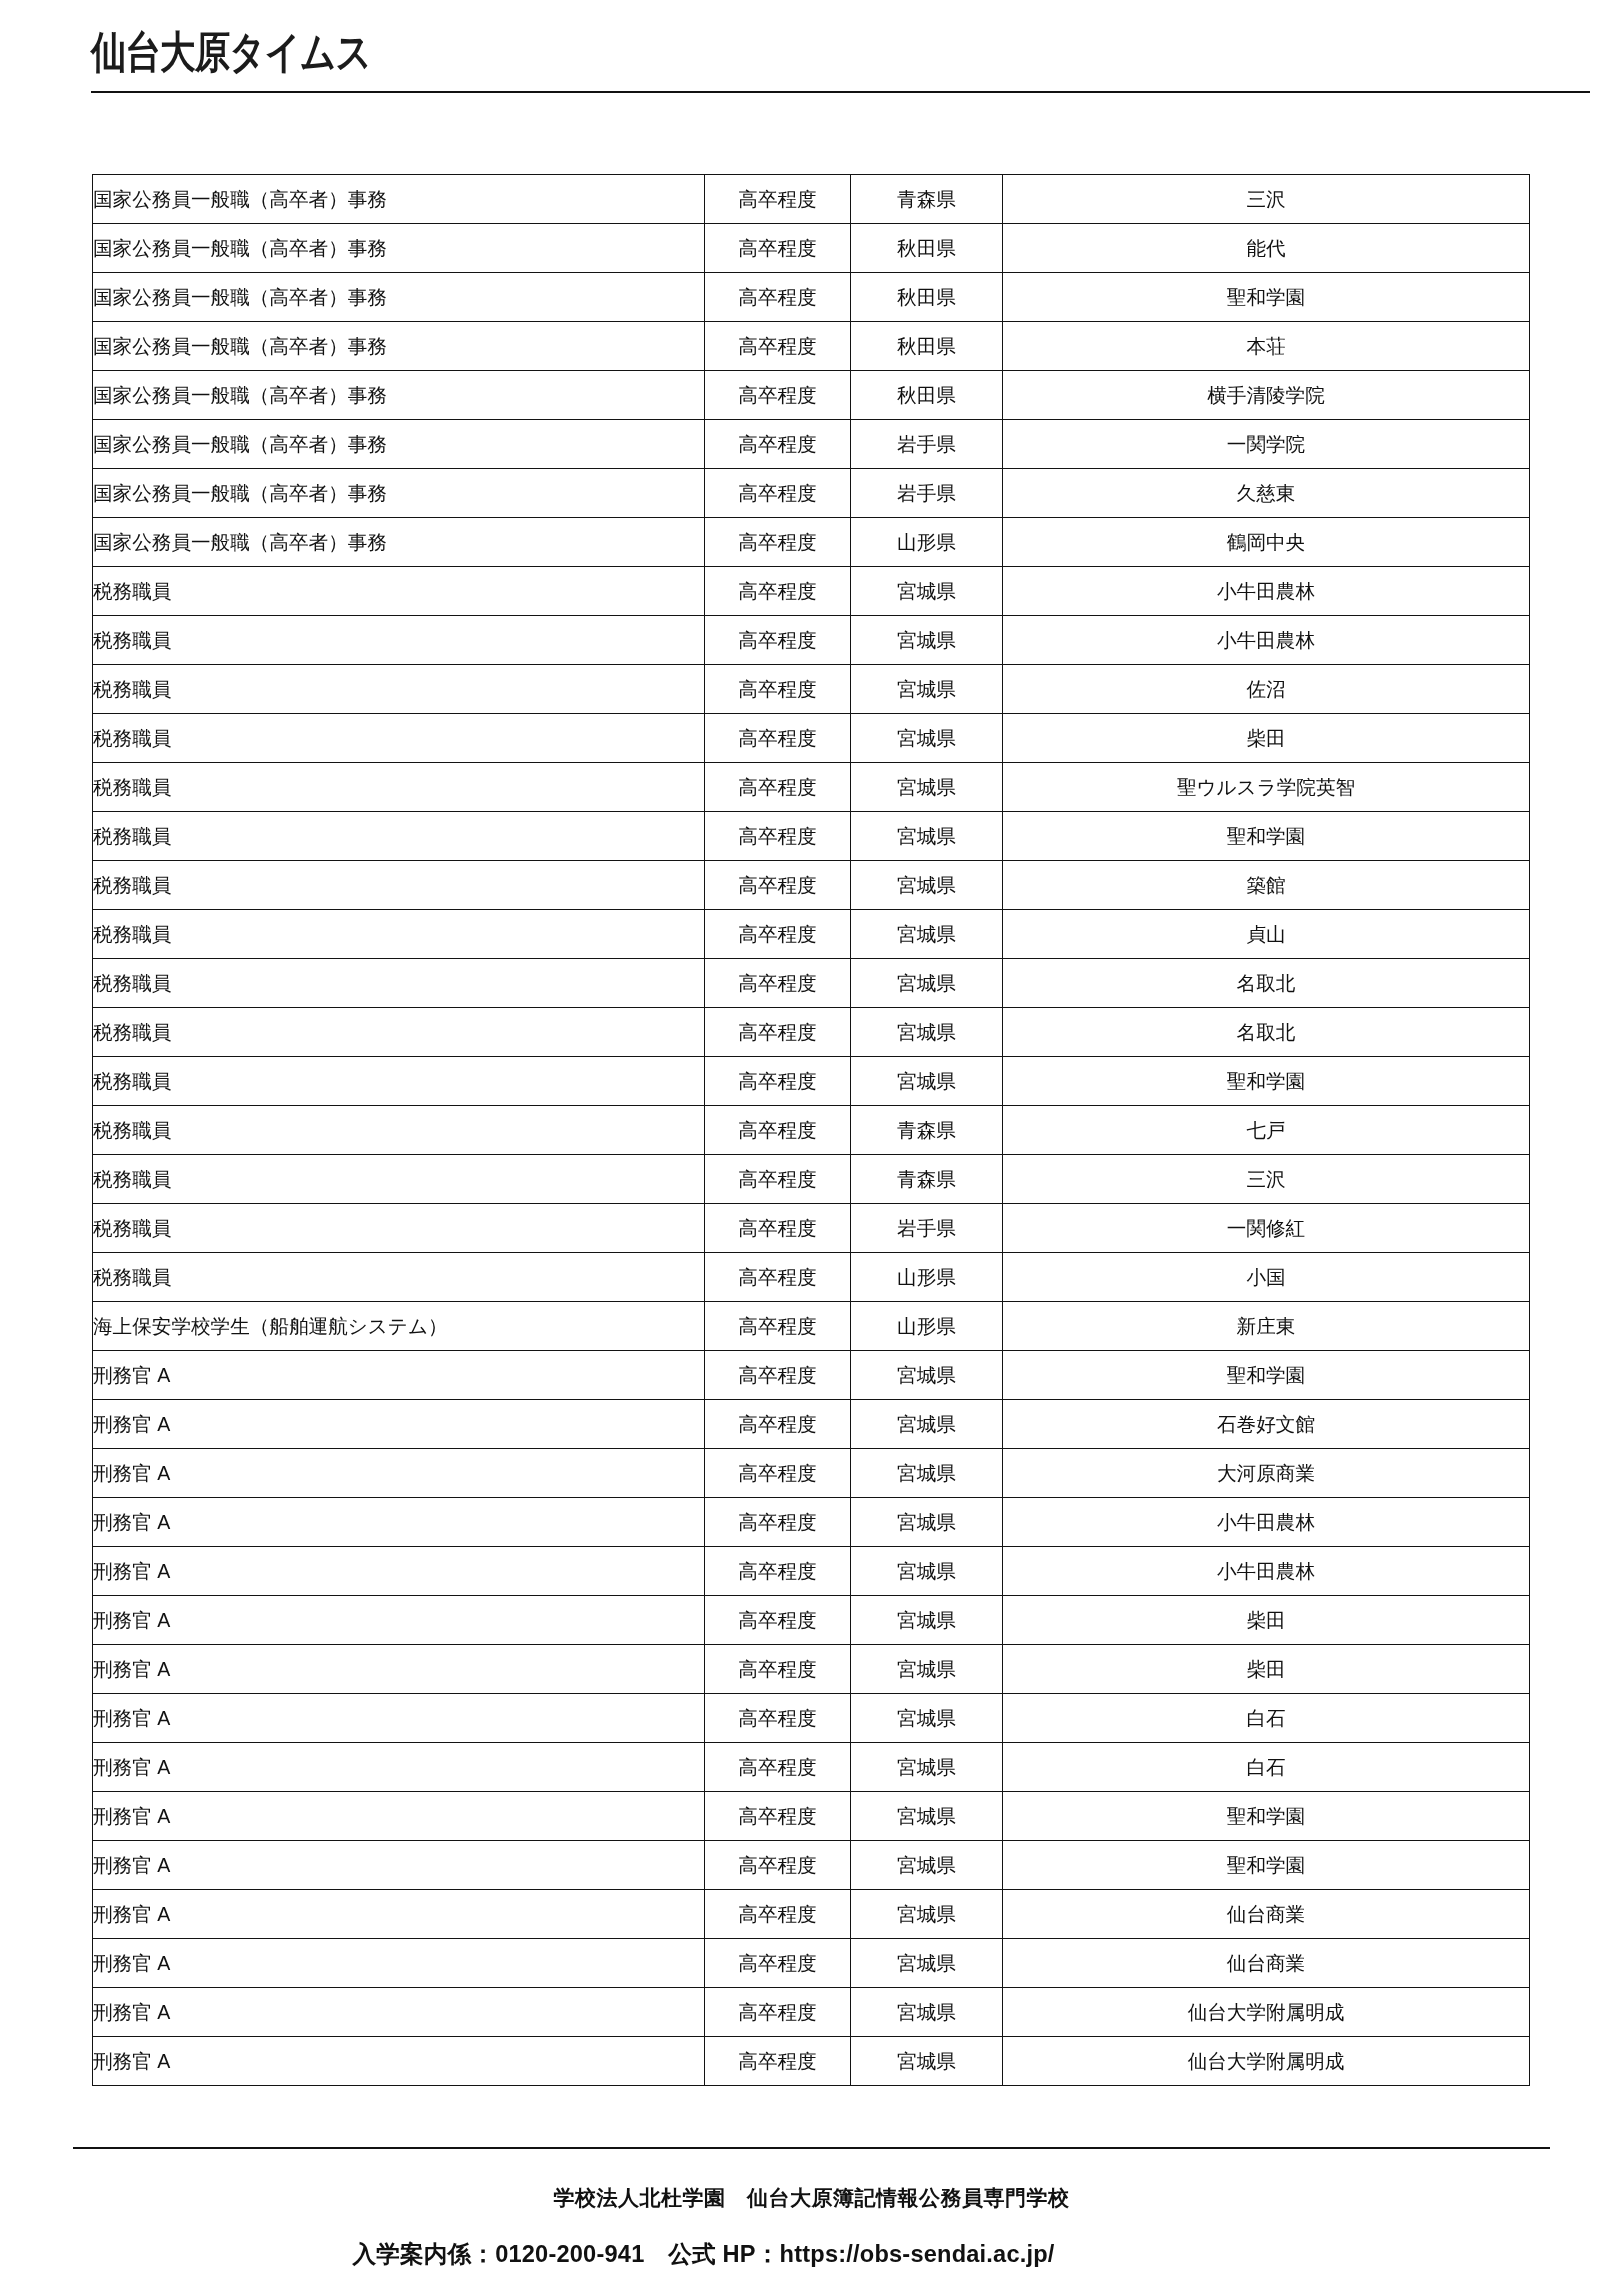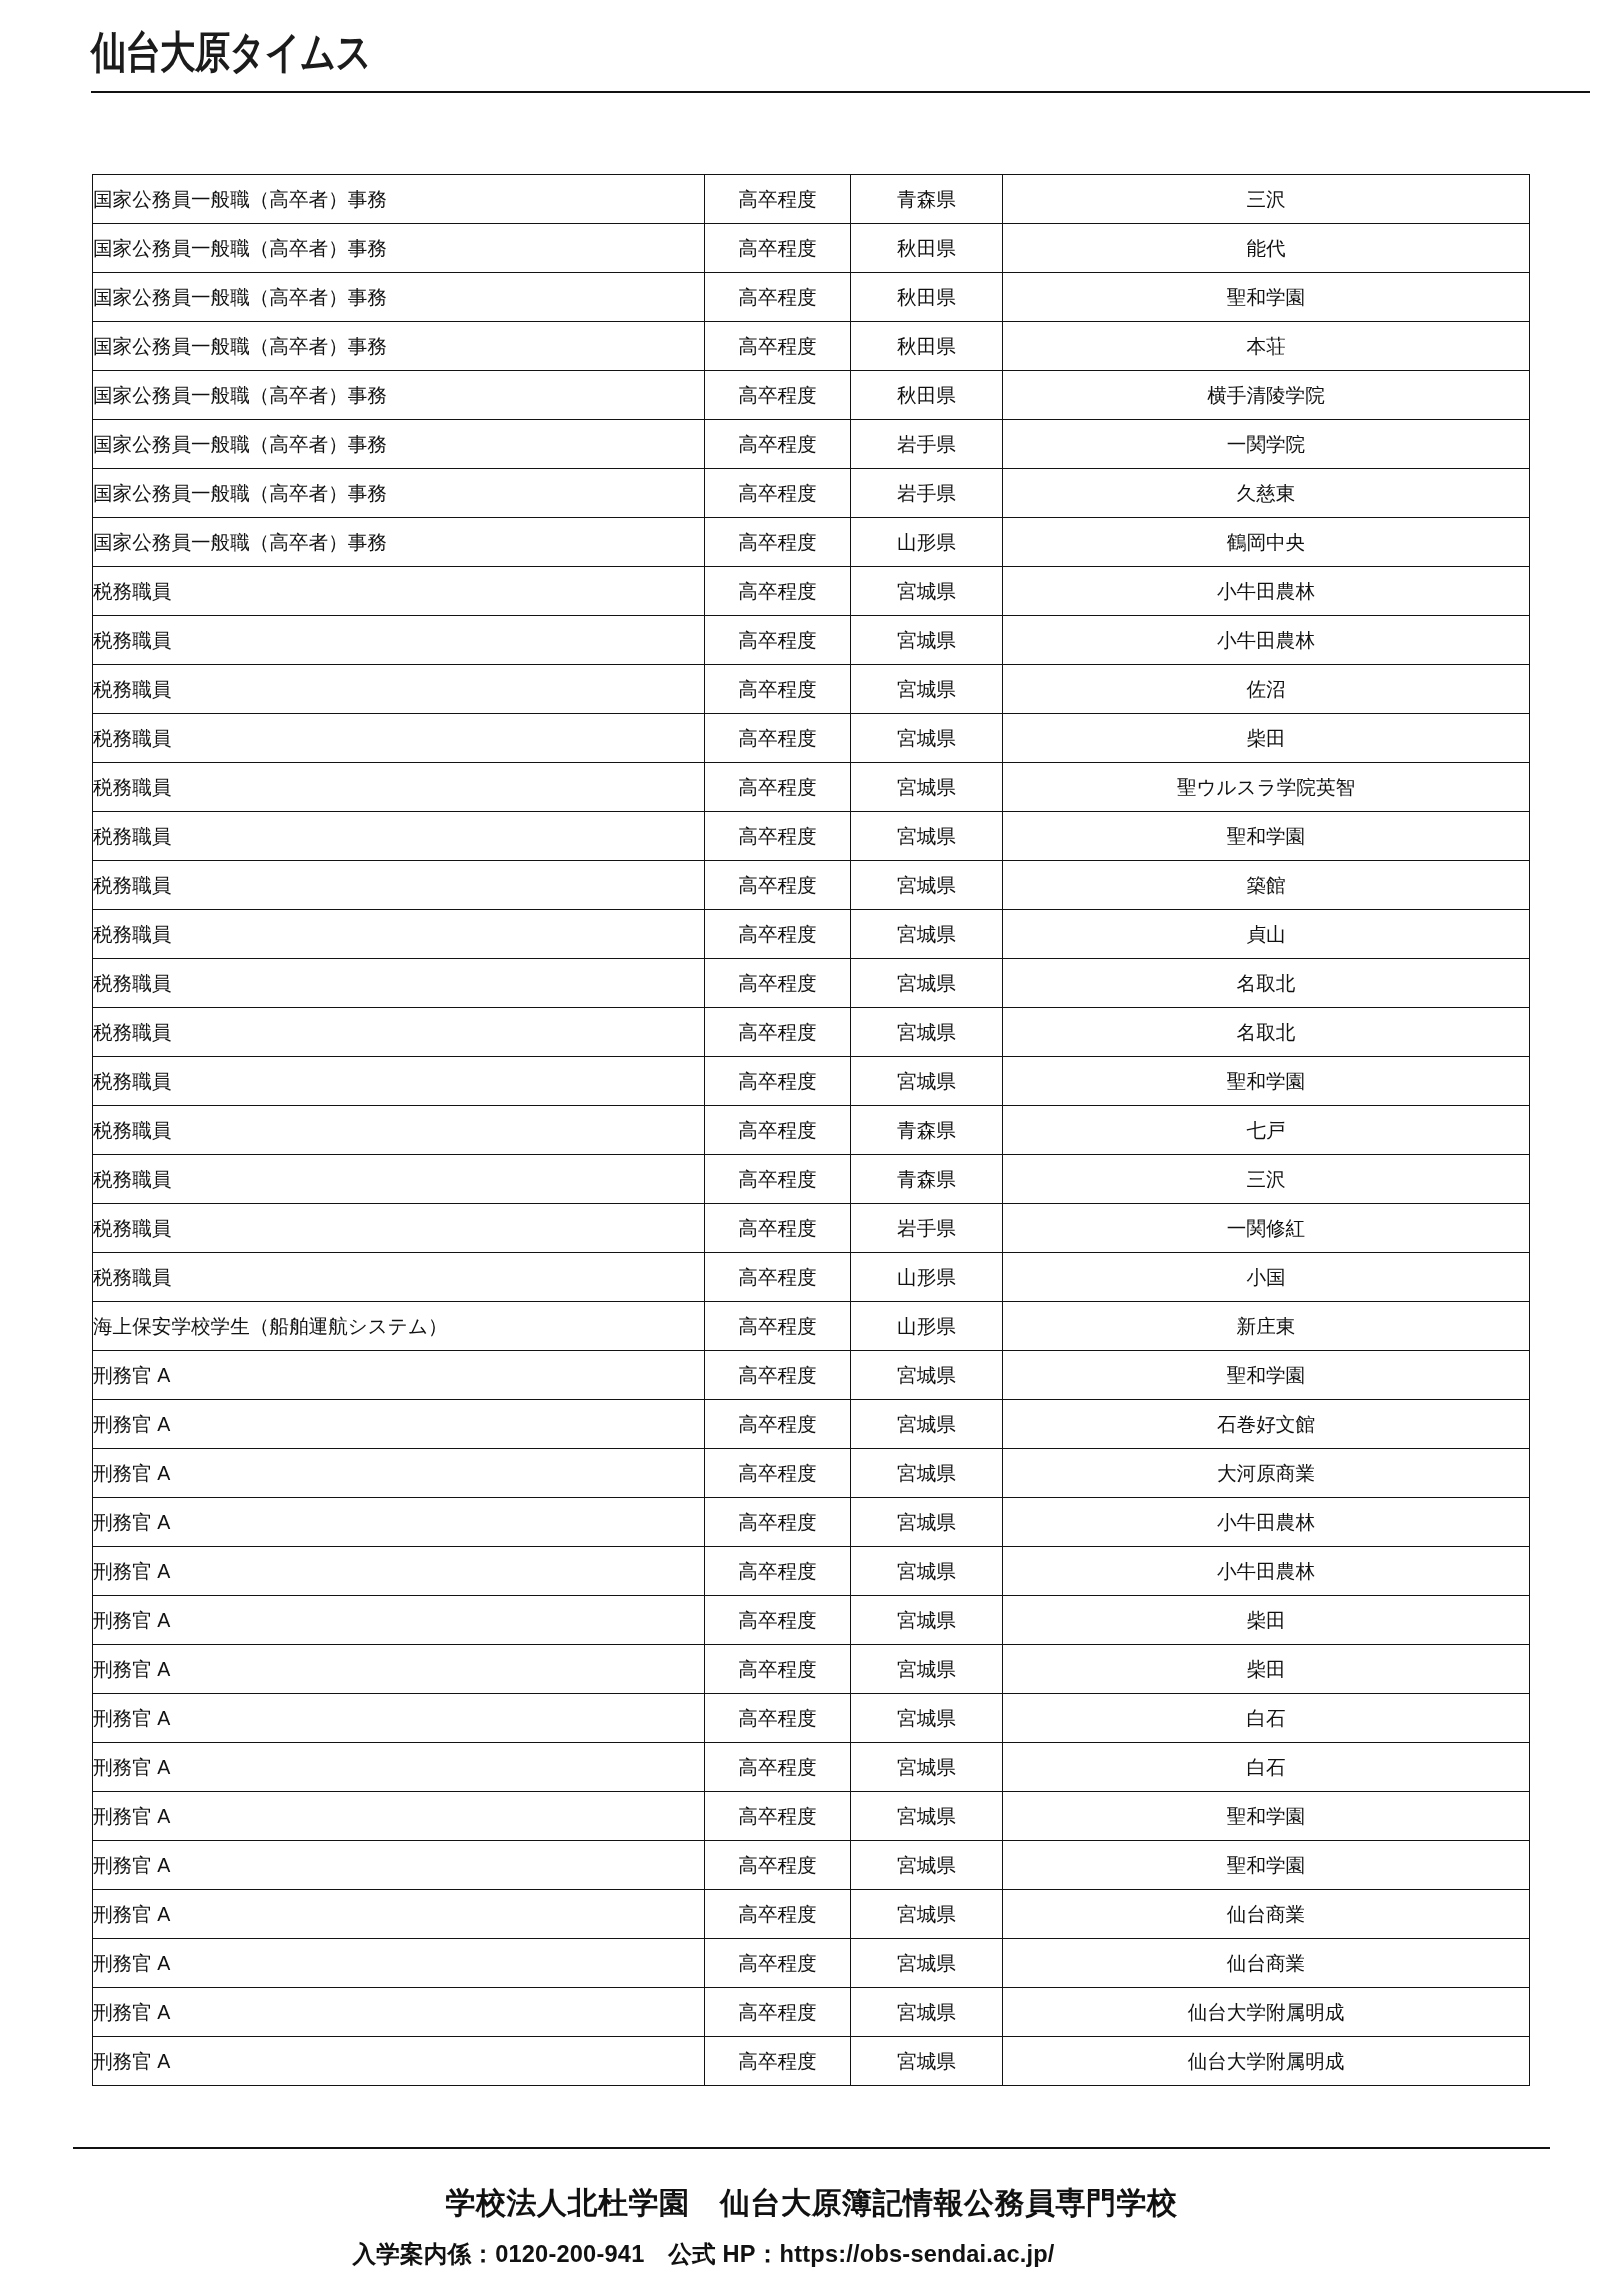--- a/index.html
+++ b/index.html
@@ -101,21 +101,21 @@
     width: 1477px;
     height: 0;
     border-top: 2.5px solid #111111;
   }
   .footer-title {
     position: absolute;
     left: 0;
     top: 38px;
     width: 1623px;
     text-align: center;
-    font-size: 30px;
+    font-size: 21px;
     line-height: 1.2;
     font-weight: 700;
     letter-spacing: 0.5px;
     white-space: nowrap;
   }
   .footer-contact {
     position: absolute;
     left: 0;
     top: 93px;
     width: 1407px;

